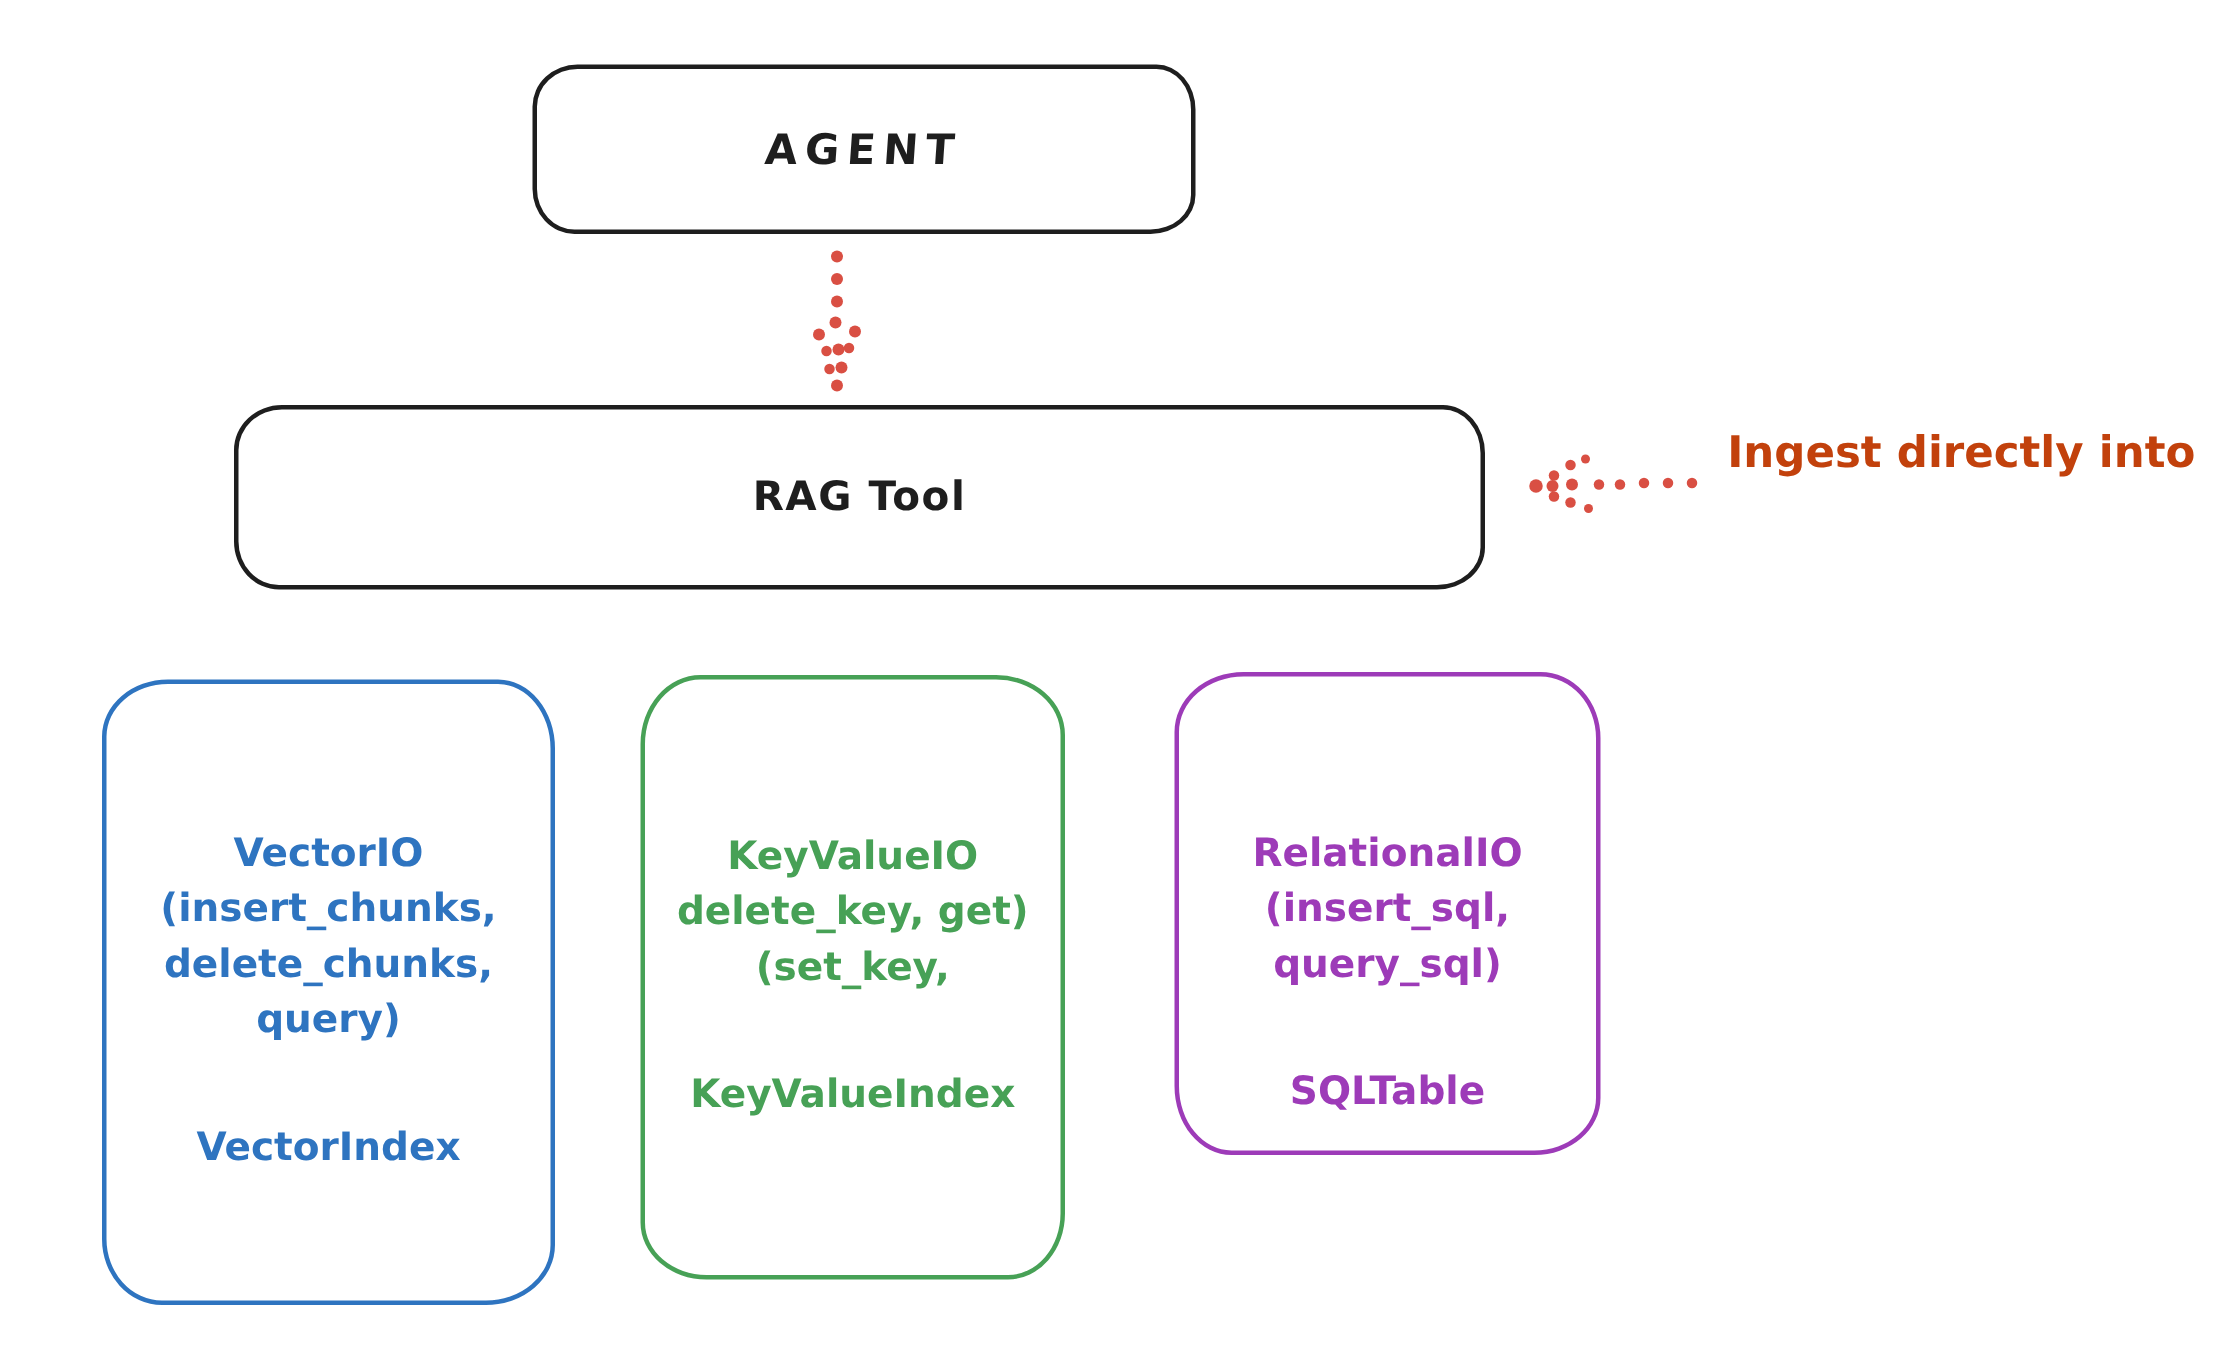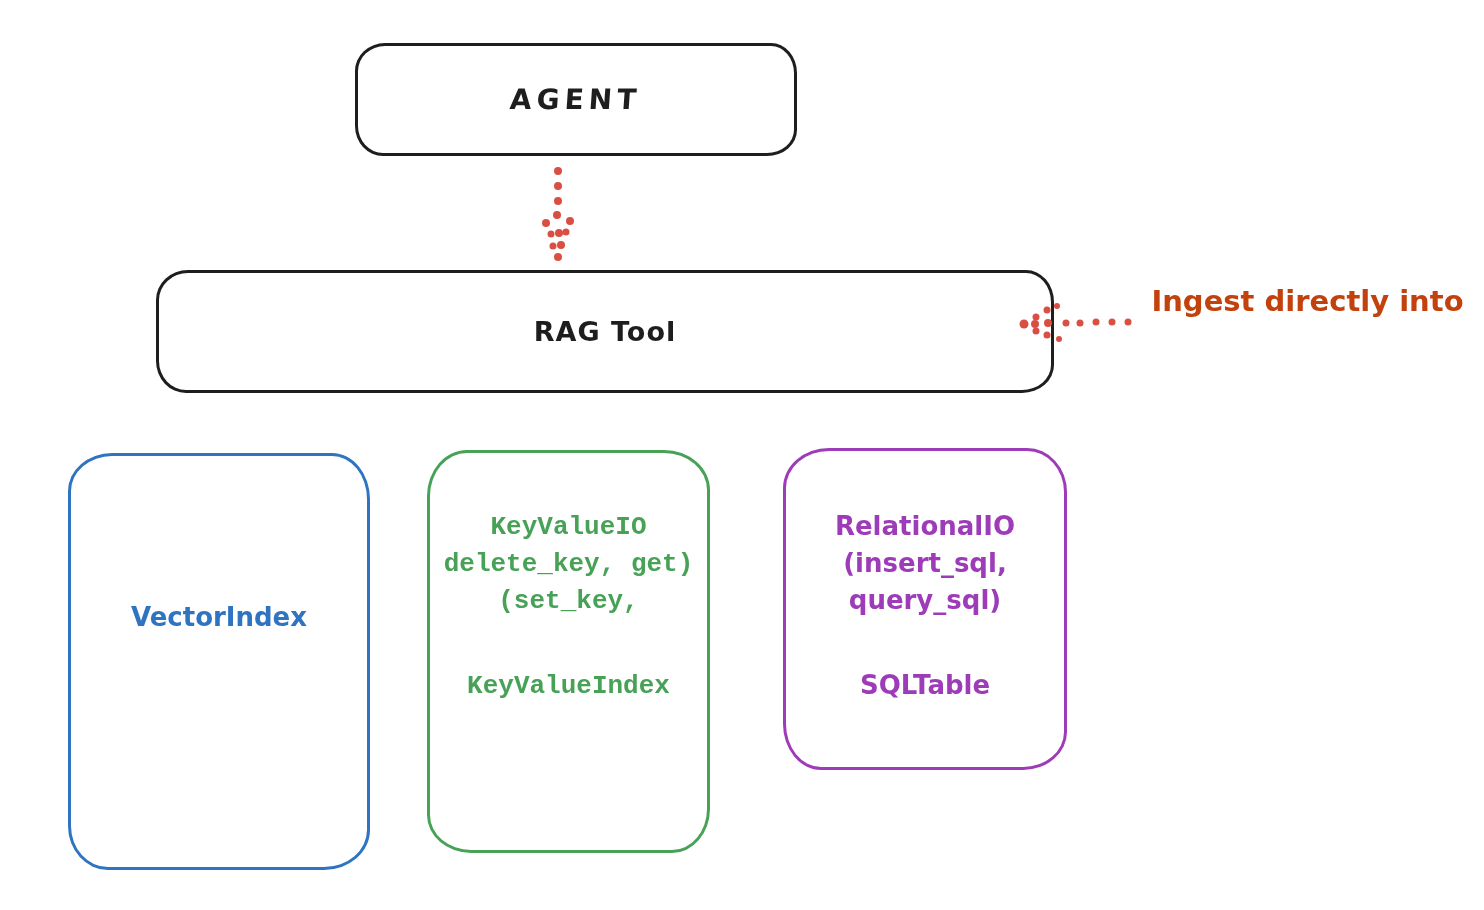--- a/index.html
+++ b/index.html
@@ -33,21 +33,21 @@
     border-radius: 30px 26px 30px 28px / 28px 30px 26px 30px;
   }
   .agent-box .box-label {
     font-size: 28px;
     font-weight: bold;
     letter-spacing: 5px;
     transform: skewX(-4deg);
   }
   .rag-box {
     left: 156px; top: 270px;
-    width: 898px; height: 123px;
+    width: 834px; height: 123px;
     border-radius: 32px 28px 32px 30px / 30px 32px 28px 32px;
   }
   .rag-box .box-label {
     font-size: 27px;
     font-weight: 600;
     letter-spacing: 1px;
   }
   .io-box {
     flex-direction: column;
     justify-content: flex-start;
@@ -77,30 +77,29 @@
     color: #2e74c0;
     border-radius: 44px 38px 46px 40px / 38px 46px 40px 44px;
     padding-top: 95px;
   }
   .keyvalue-box {
     left: 427px; top: 450px;
     width: 283px; height: 403px;
     border: 3.5px solid #47a156;
     color: #47a156;
     border-radius: 40px 46px 38px 44px / 46px 40px 44px 38px;
-    padding-top: 56px;
-    font-family: Liberation Mono, monospace;
+    padding-top: 100px;
   }
   .relational-box {
     left: 783px; top: 448px;
     width: 284px; height: 322px;
     border: 3.5px solid #9d3bb8;
     color: #9d3bb8;
     border-radius: 46px 40px 44px 38px / 40px 44px 38px 46px;
-    padding-top: 57px;
+    padding-top: 100px;
   }
   .annotation {
     position: absolute;
     left: 1135px; top: 281px;
     width: 345px;
     text-align: center;
     color: #c2410c;
     font-size: 29px;
     font-weight: bold;
     line-height: 40px;
@@ -157,20 +156,26 @@
       <circle cx="1057" cy="306" r="3"></circle>
       <circle cx="1059" cy="339" r="3"></circle>
     </g>
   </svg>
 
   <div class="annotation">
     <div>Ingest directly into</div>
   </div>
 
   <div class="box io-box vector-box">
+    <div class="io-lines">
+      <div class="io-line">VectorIO</div>
+      <div class="io-line">(insert_chunks,</div>
+      <div class="io-line">delete_chunks,</div>
+      <div class="io-line">query)</div>
+    </div>
     <div class="io-index">VectorIndex</div>
   </div>
 
   <div class="box io-box keyvalue-box">
     <div class="io-lines">
       <div class="io-line">KeyValueIO</div>
       <div class="io-line">delete_key, get)</div>
       <div class="io-line">(set_key,</div>
     </div>
     <div class="io-index">KeyValueIndex</div>

